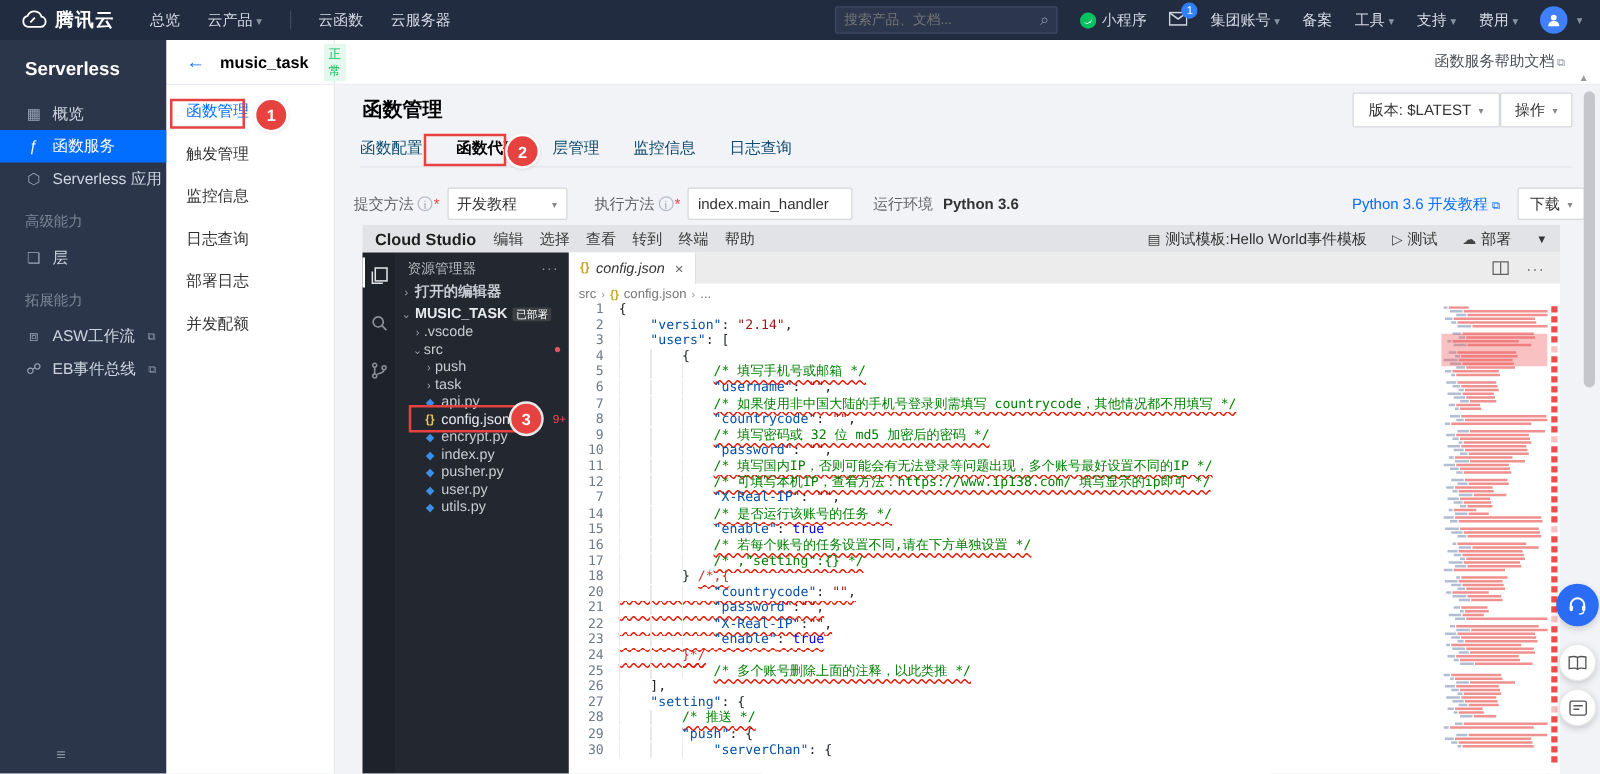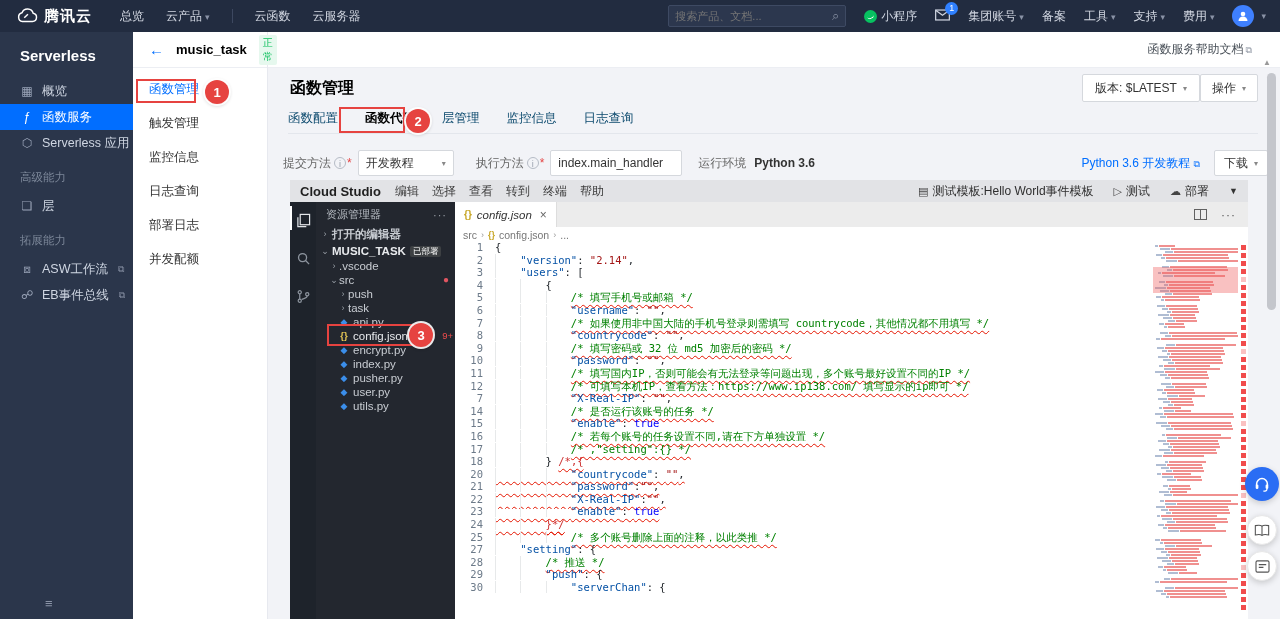--- a/index.html
+++ b/index.html
@@ -449,20 +449,21 @@
         <div class="code-line"><span class="lineno">15</span><span class="line-body"><span class="ind">            </span><span class="tk-k">"enable"</span><span class="tk-p">: </span><span class="tk-b">true</span></span></div>
         <div class="code-line"><span class="lineno">16</span><span class="line-body"><span class="ind">            </span><span class="tk-c">/* 若每个账号的任务设置不同,请在下方单独设置 */</span></span></div>
         <div class="code-line"><span class="lineno">17</span><span class="line-body"><span class="ind">            </span><span class="tk-c">/* ,"setting":{} */</span></span></div>
         <div class="code-line"><span class="lineno">18</span><span class="line-body"><span class="ind">        </span><span class="tk-p">} </span><span class="tk-e">/*,{</span></span></div>
         <div class="code-line"><span class="lineno">20</span><span class="line-body errline"><span class="ind">            </span><span class="tk-k">"countrycode"</span><span class="tk-p">: </span><span class="tk-s">""</span><span class="tk-p">,</span></span></div>
         <div class="code-line"><span class="lineno">21</span><span class="line-body errline"><span class="ind">            </span><span class="tk-k">"password"</span><span class="tk-p">:</span><span class="tk-s">""</span><span class="tk-p">,</span></span></div>
         <div class="code-line"><span class="lineno">22</span><span class="line-body errline"><span class="ind">            </span><span class="tk-k">"X-Real-IP"</span><span class="tk-p">:</span><span class="tk-s">""</span><span class="tk-p">,</span></span></div>
         <div class="code-line"><span class="lineno">23</span><span class="line-body errline"><span class="ind">            </span><span class="tk-k">"enable"</span><span class="tk-p">: </span><span class="tk-b">true</span></span></div>
         <div class="code-line"><span class="lineno">24</span><span class="line-body errline"><span class="ind">        </span><span class="tk-e">}*/</span></span></div>
         <div class="code-line"><span class="lineno">25</span><span class="line-body"><span class="ind">            </span><span class="tk-c">/* 多个账号删除上面的注释，以此类推 */</span></span></div>
+        <div class="code-line"><span class="lineno">26</span><span class="line-body"><span class="ind">    </span><span class="tk-p">],</span></span></div>
         <div class="code-line"><span class="lineno">27</span><span class="line-body"><span class="ind">    </span><span class="tk-k">"setting"</span><span class="tk-p">: {</span></span></div>
         <div class="code-line"><span class="lineno">28</span><span class="line-body"><span class="ind">        </span><span class="tk-c">/* 推送 */</span></span></div>
         <div class="code-line"><span class="lineno">29</span><span class="line-body"><span class="ind">        </span><span class="tk-k">"push"</span><span class="tk-p">: {</span></span></div>
         <div class="code-line"><span class="lineno">30</span><span class="line-body"><span class="ind">            </span><span class="tk-k">"serverChan"</span><span class="tk-p">: {</span></span></div>
       </div>
     <div class="minimap" id="minimap">
       <div class="mm-block"></div>
     <div class="mm-row">
           <span class="mm-code" style="width: 3px; margin-left: 2px;"></span>
           <span class="mm-err" style="width: 16px;"></span>

